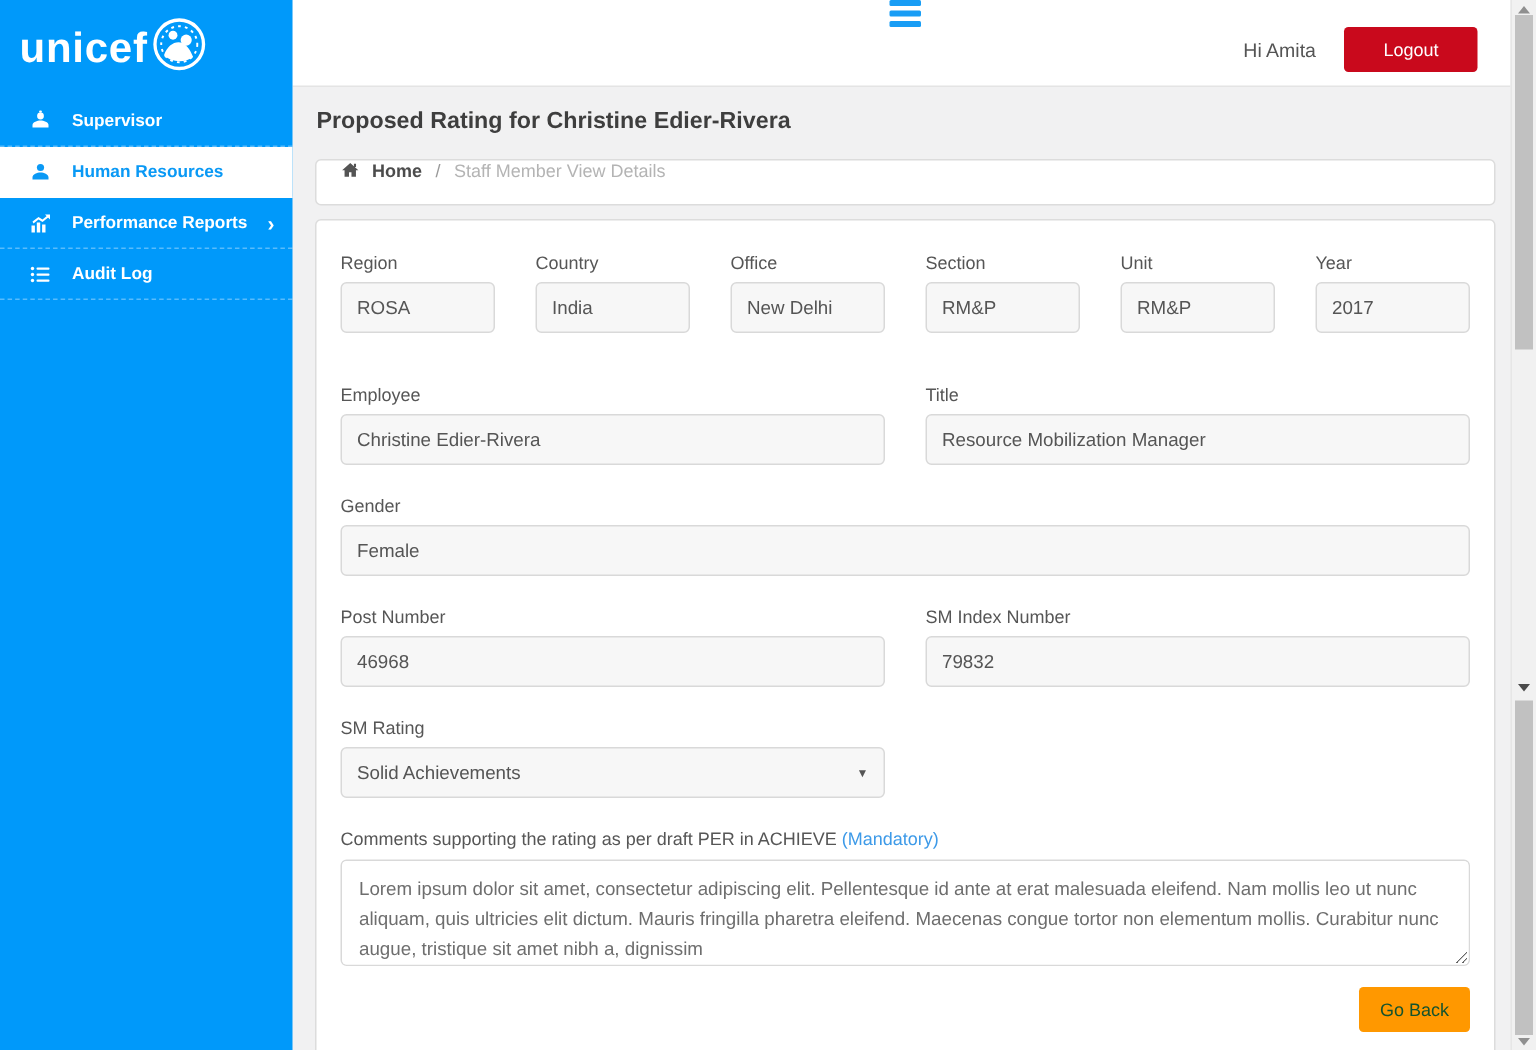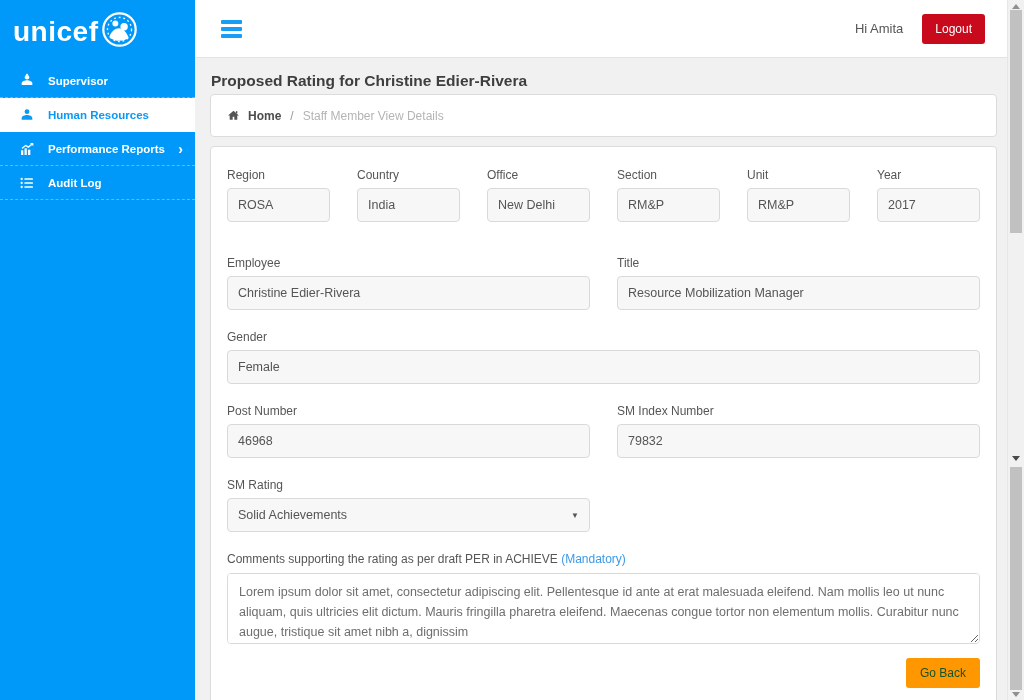--- a/index.html
+++ b/index.html
@@ -16,33 +16,33 @@
     color:#fff; font-size:11.5px; font-weight:bold; cursor:pointer;
     border-bottom:1px dashed rgba(255,255,255,.35); }
   .nav-item.active { background:#fff; color:#0a99f5; }
   .nav-icon { width:16px; height:16px; margin-right:13px; flex:none; display:flex; }
   .nav-icon svg { width:16px; height:16px; fill:currentColor; }
   .chevron { margin-left:auto; font-size:14px; font-weight:bold; line-height:1; }
 
   
   .main { position:absolute; left:195px; top:0; width:812px; height:700px; }
   .topbar { height:58px; background:#fff; border-bottom:1px solid #e4e4e4;
-    display:flex; align-items:center; padding:0 22px 0 26px; }
+    display:flex; align-items:center; padding:0 22px 0 26px;flex-direction:column; }
   .hamburger { width:21px; cursor:pointer; }
   .hamburger div { height:4px; background:#189df5; border-radius:1px; margin-bottom:3px; }
   .hamburger div:last-child { margin-bottom:0; }
   .topbar-right { margin-left:auto; display:flex; align-items:center; gap:19px; }
   .greeting { color:#555; font-size:13px; }
-  .logout-btn { background:#c9091c; color:#fff; font-size:12px; padding:8px 13px;
+  .logout-btn { background:#c9091c; color:#fff; font-size:12px; padding:8px 26px;
     border:none; border-radius:3px; cursor:pointer; }
 
   .content { padding:14px 10px 0 15px; }
   .page-title { font-size:15.5px; font-weight:bold; color:#3e3e3e; margin-left:1px; }
   .card { background:#fff; border:1px solid #dcdcdc; border-radius:4px; }
-  .breadcrumb { margin-top:4px; height:43px; display:flex; align-items:center;
+  .breadcrumb { margin-top:16px; height:31px; display:flex; align-items:flex-start;
     padding:0 16px; font-size:12px; }
   .bc-home-icon svg { width:13px; height:13px; fill:#545454; display:block; }
   .bc-home { color:#4c4c4c; font-weight:bold; margin-left:8px; cursor:pointer; }
   .bc-sep { color:#9a9a9a; margin:0 9px; }
   .bc-current { color:#b4b4b4; }
 
   .form-card { margin-top:9px; padding:21px 16px 18px; }
   .form-row { display:flex; gap:27px; }
   .col { flex:1; min-width:0; }
   .row1 { margin-bottom:34px; }

